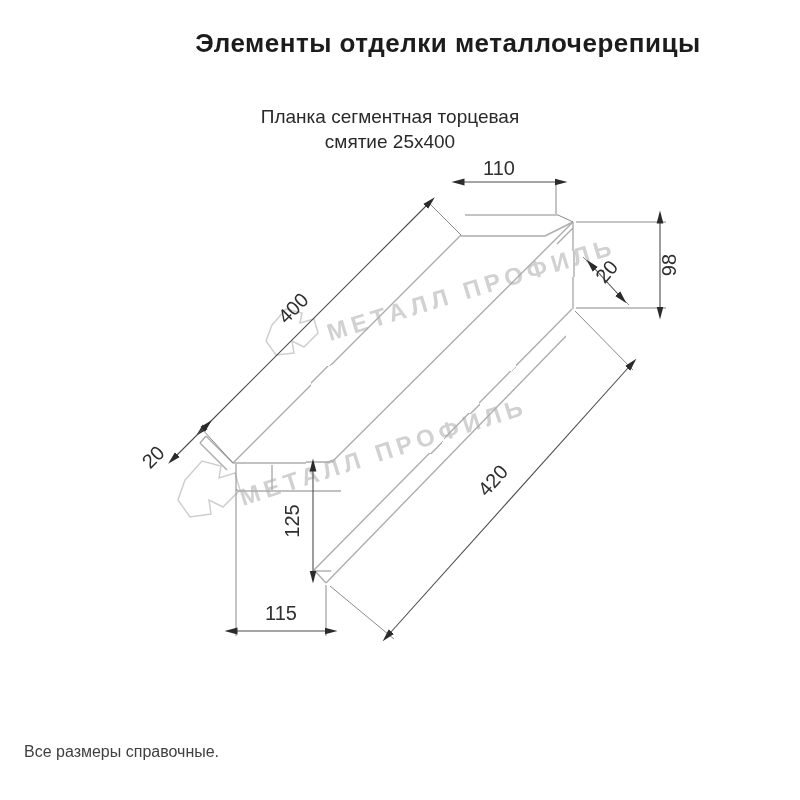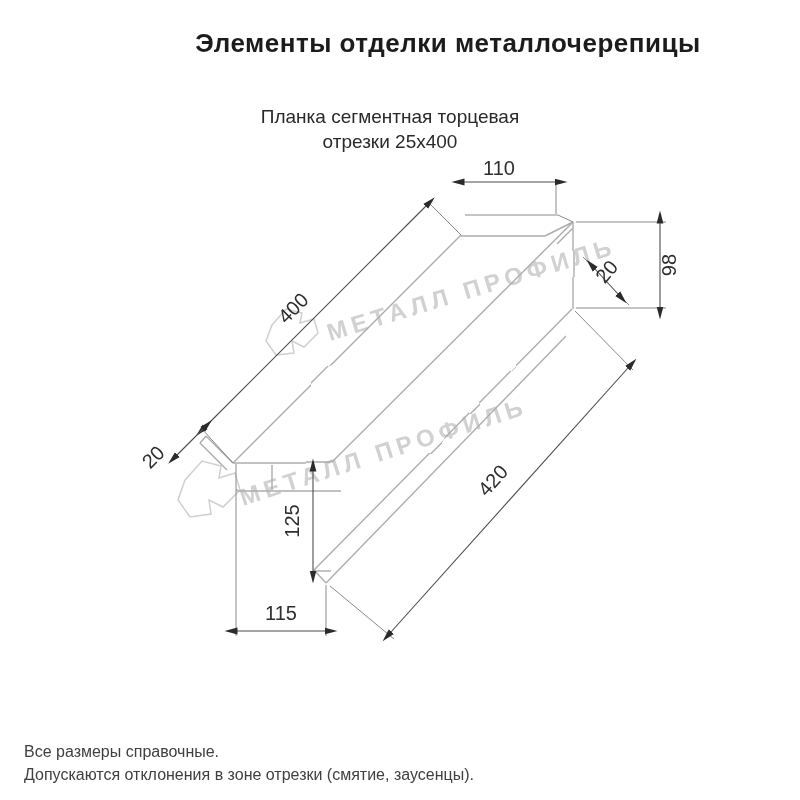--- a/index.html
+++ b/index.html
@@ -16,21 +16,21 @@
 </style>
 </head>
 <body>
 
 <div class="page">
 
   <div class="title">Элементы отделки металлочерепицы</div>
 
   <div class="subtitle">
     <div>Планка сегментная торцевая</div>
-    <div>отрезки 25х400</div>
+    <div>смятие 25х400</div>
   </div>
 
   <svg width="800" height="800" viewBox="0 0 800 800">
     <defs>
       <marker id="arr" viewBox="0 0 14 8" refX="0.5" refY="4" markerWidth="14" markerHeight="8" orient="auto-start-reverse" markerUnits="userSpaceOnUse">
         <path d="M0,4 L13,0.6 L13,7.4 Z" fill="#2b2b2b" transform="rotate(180 6.5 4)"></path>
       </marker>
       <filter id="wobble" x="-5%" y="-5%" width="110%" height="110%">
         <feTurbulence type="fractalNoise" baseFrequency="0.02" numOctaves="2" seed="7" result="n"></feTurbulence>
         <feDisplacementMap in="SourceGraphic" in2="n" scale="2.2"></feDisplacementMap>
@@ -99,16 +99,15 @@
       <text class="dim-label" x="298" y="313" text-anchor="middle" transform="rotate(-45 298 313)">400</text>
       <text class="dim-label" x="158" y="462" text-anchor="middle" transform="rotate(-45 158 462)">20</text>
       <text class="dim-label" x="299" y="521" text-anchor="middle" transform="rotate(-90 299 521)">125</text>
       <text class="dim-label" x="281" y="620" text-anchor="middle">115</text>
       <text class="dim-label" x="498" y="485" text-anchor="middle" transform="rotate(-48 498 485)">420</text>
     </g>
   </svg>
 
   <div class="footer">
     <div>Все размеры справочные.</div>
-    <div>Допускаются отклонения в зоне отрезки (смятие, заусенцы).</div>
   </div>
 
 </div>
 
 </body></html>

